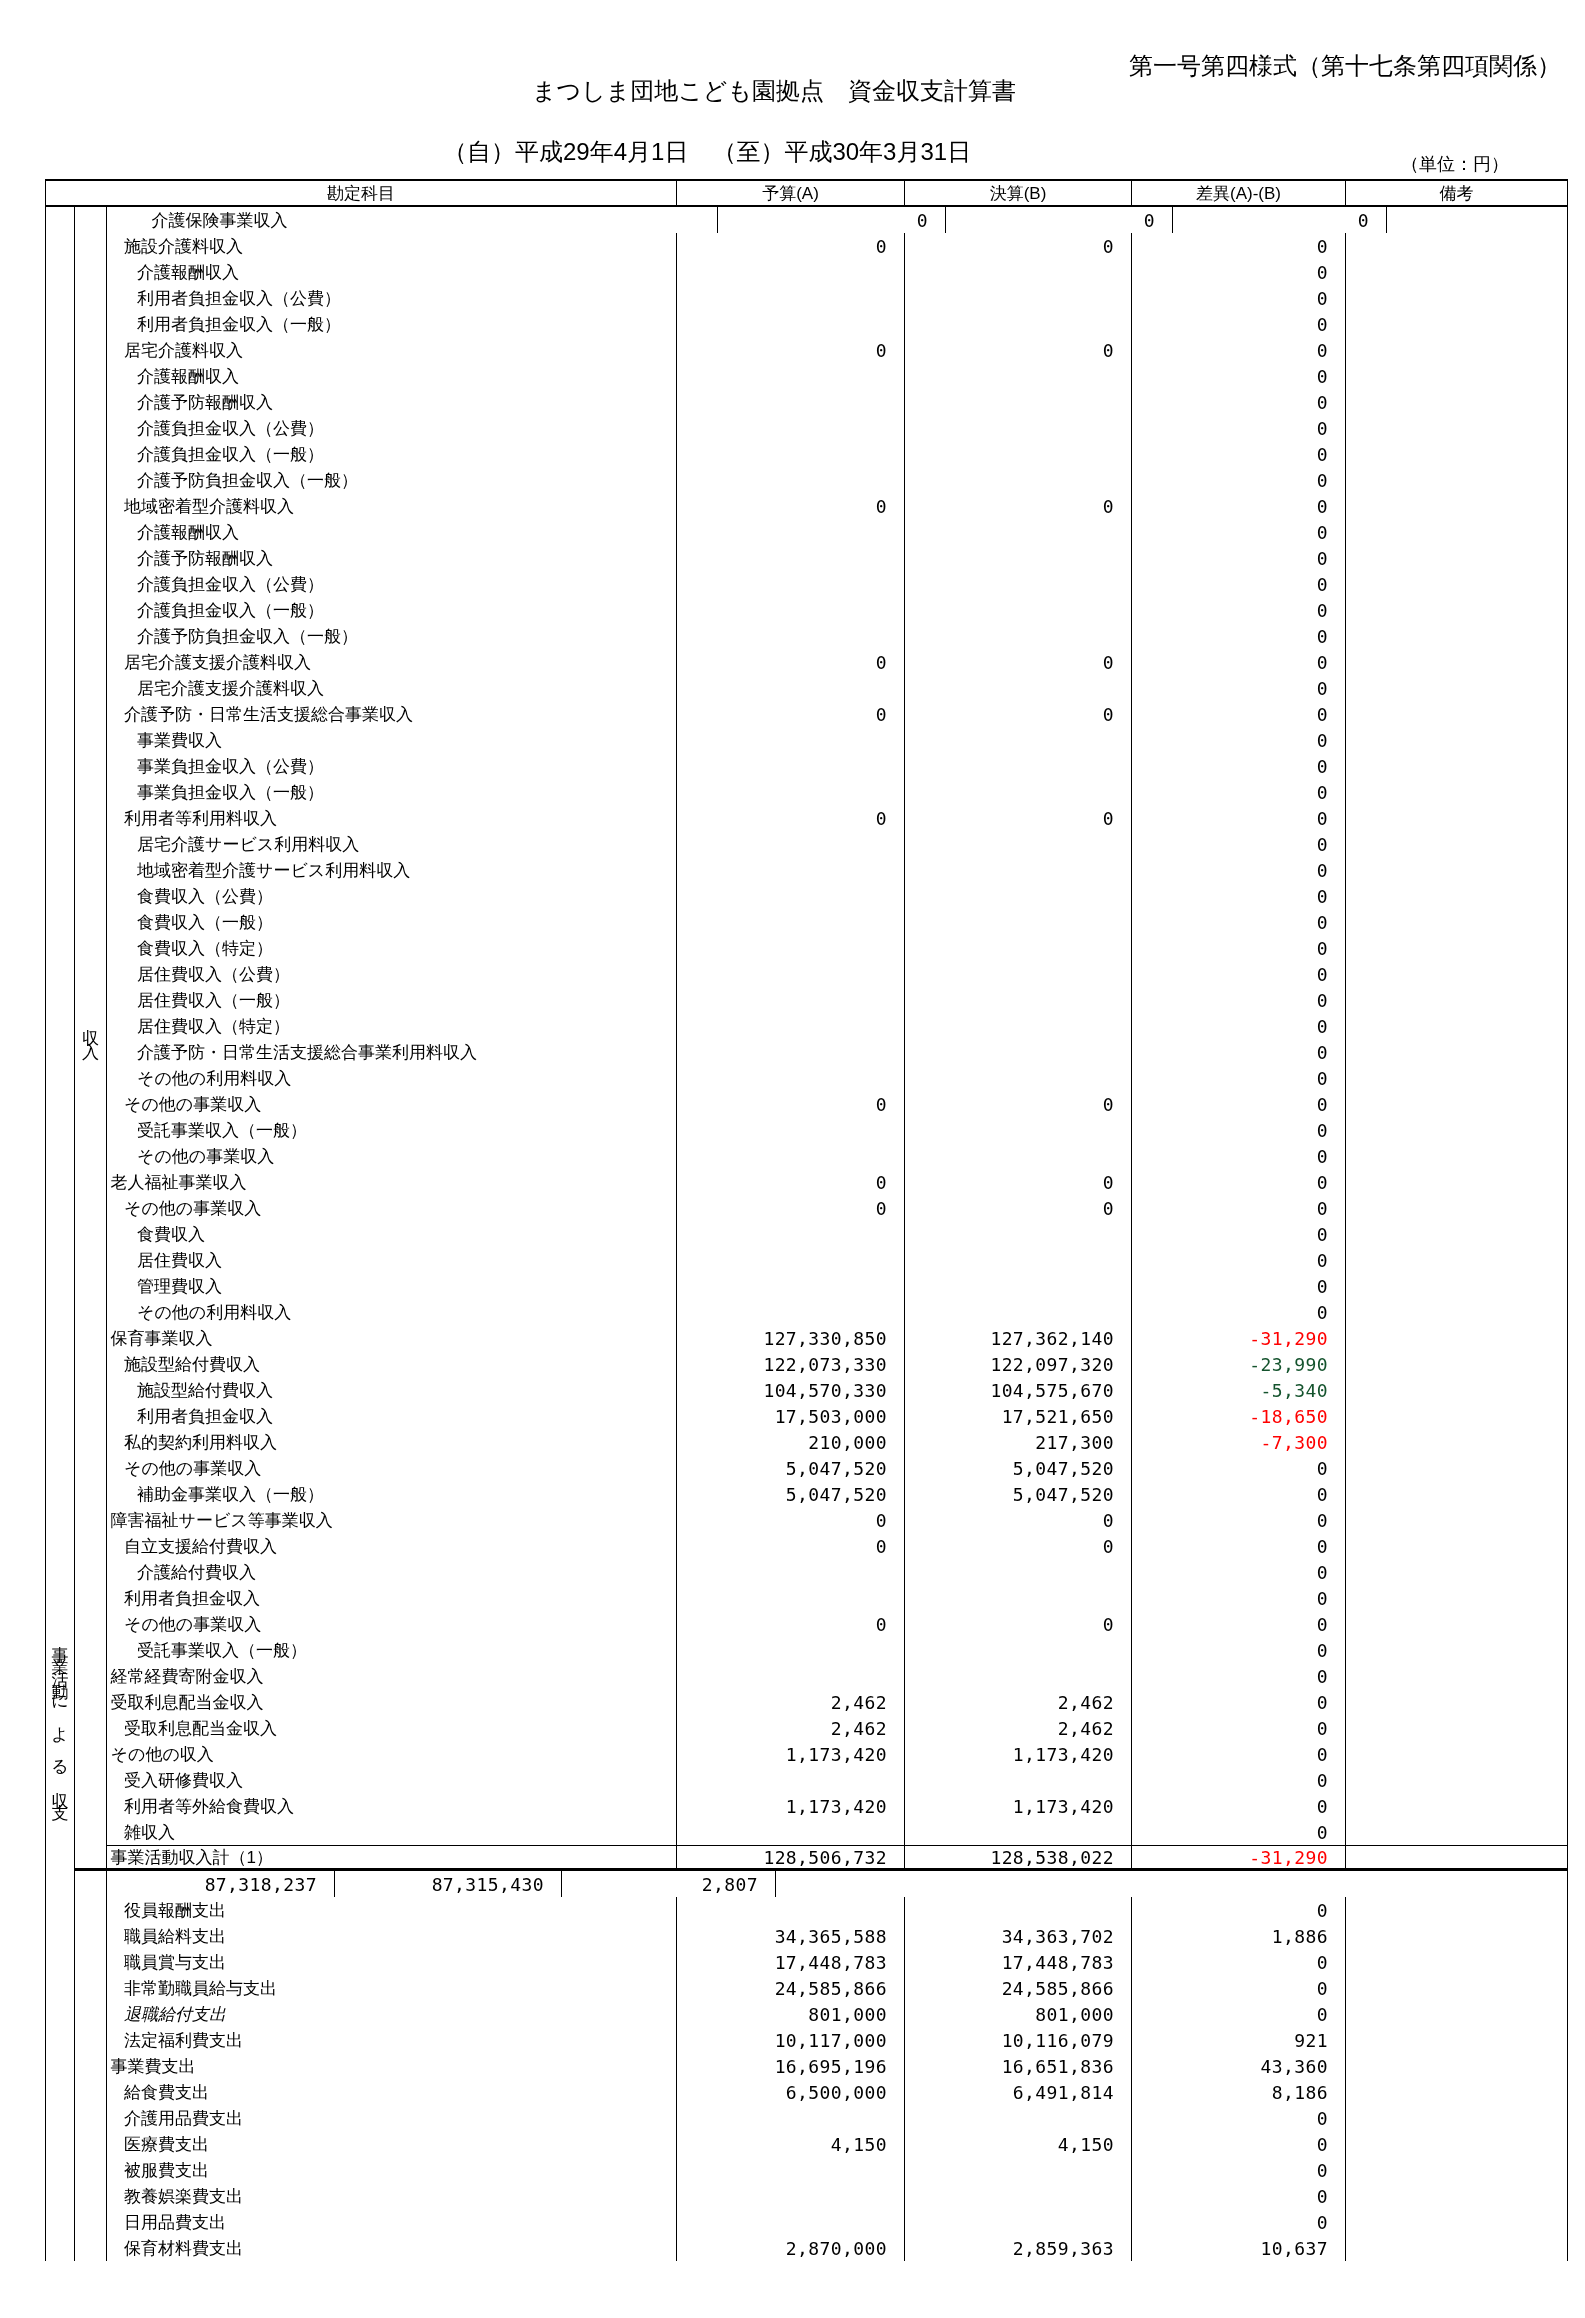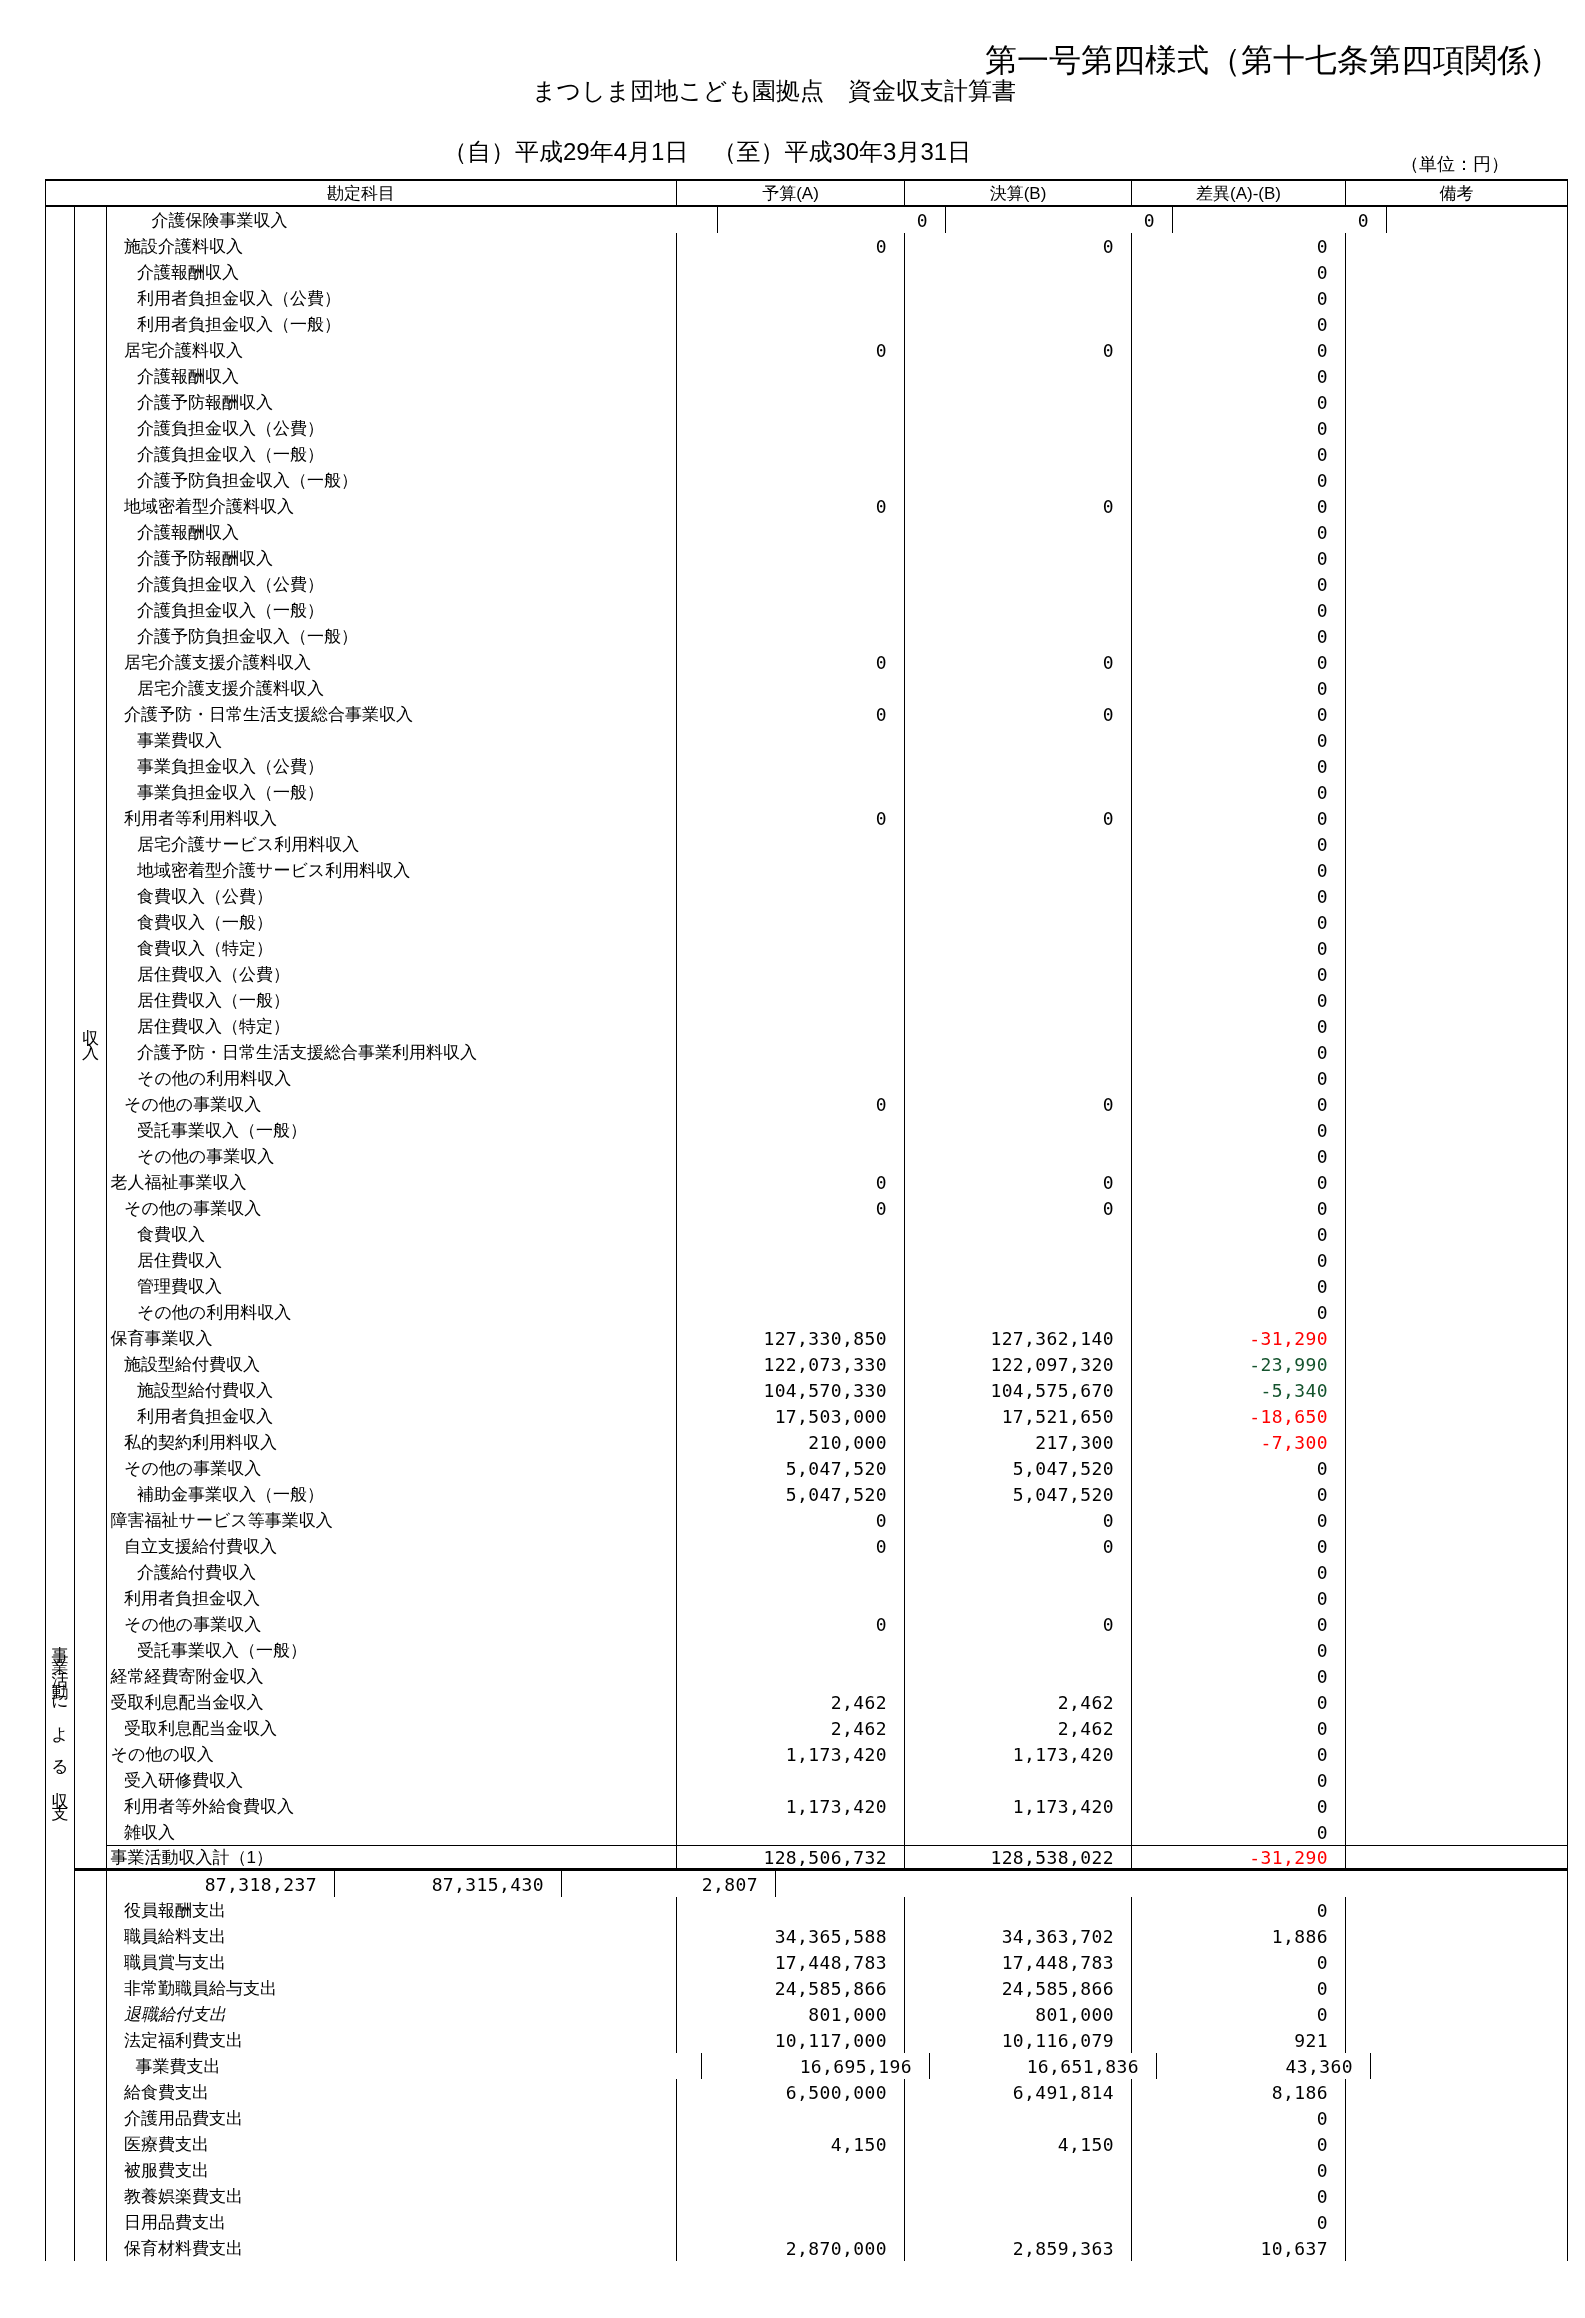--- a/index.html
+++ b/index.html
@@ -8,22 +8,22 @@
     position: relative;
     width: 1586px;
     height: 2319px;
     background: #ffffff;
     font-family: "Liberation Sans", sans-serif;
     color: #000000;
     overflow: hidden;
   }
   .form-number {
     position: absolute;
-    top: 39px; right: 25px;
-    font-size: 32px;
+    top: 50px; right: 25px;
+    font-size: 24px;
     white-space: nowrap;
   }
   .doc-title {
     position: absolute;
     top: 75px; left: 532px;
     font-size: 24px;
     white-space: nowrap;
   }
   .doc-period {
     position: absolute;
@@ -762,21 +762,21 @@
     <div class="td sp1"></div>
     <div class="td account" style="padding-left: 17px;">法定福利費支出</div>
     <div class="td num budget">10,117,000</div>
     <div class="td num settlement">10,116,079</div>
     <div class="td num diff">921</div>
     <div class="td note"></div>
   </div>
         <div class="tr">
     <div class="td sp0"></div>
     <div class="td sp1"></div>
-    <div class="td account" style="padding-left: 3.6px; margin-left: 25px;">事業費支出</div>
+    <div class="td account" style="padding-left: 3.6px;">事業費支出</div>
     <div class="td num budget">16,695,196</div>
     <div class="td num settlement">16,651,836</div>
     <div class="td num diff">43,360</div>
     <div class="td note"></div>
   </div>
         <div class="tr">
     <div class="td sp0"></div>
     <div class="td sp1"></div>
     <div class="td account" style="padding-left: 17px;">給食費支出</div>
     <div class="td num budget">6,500,000</div>

